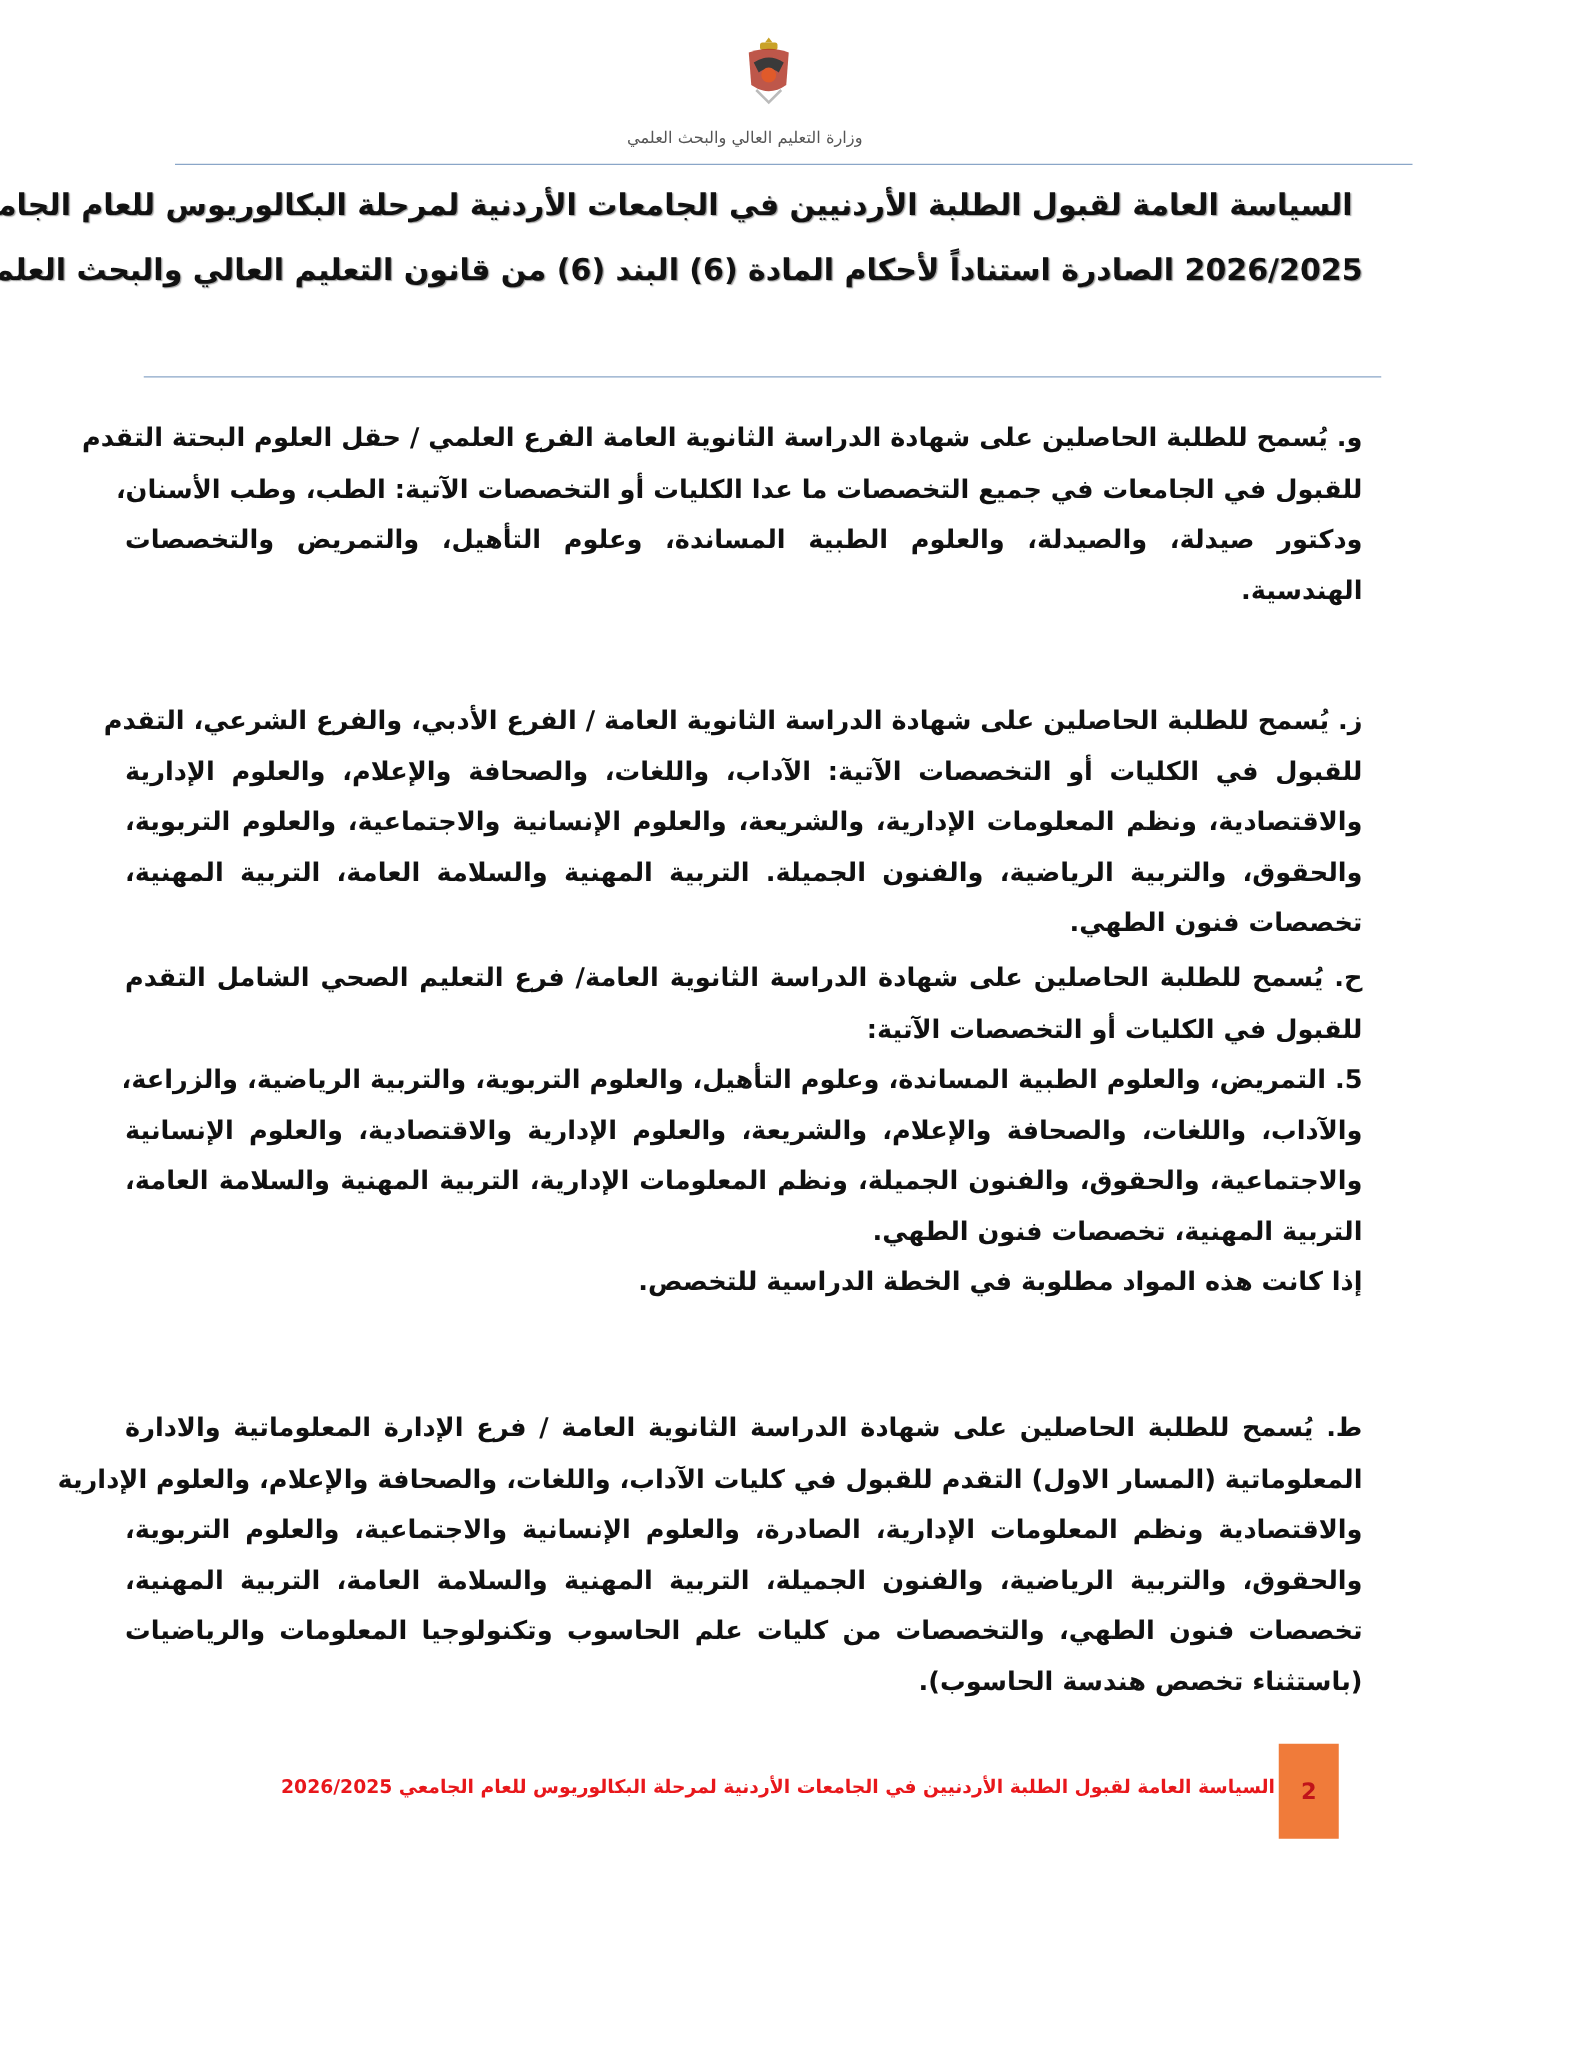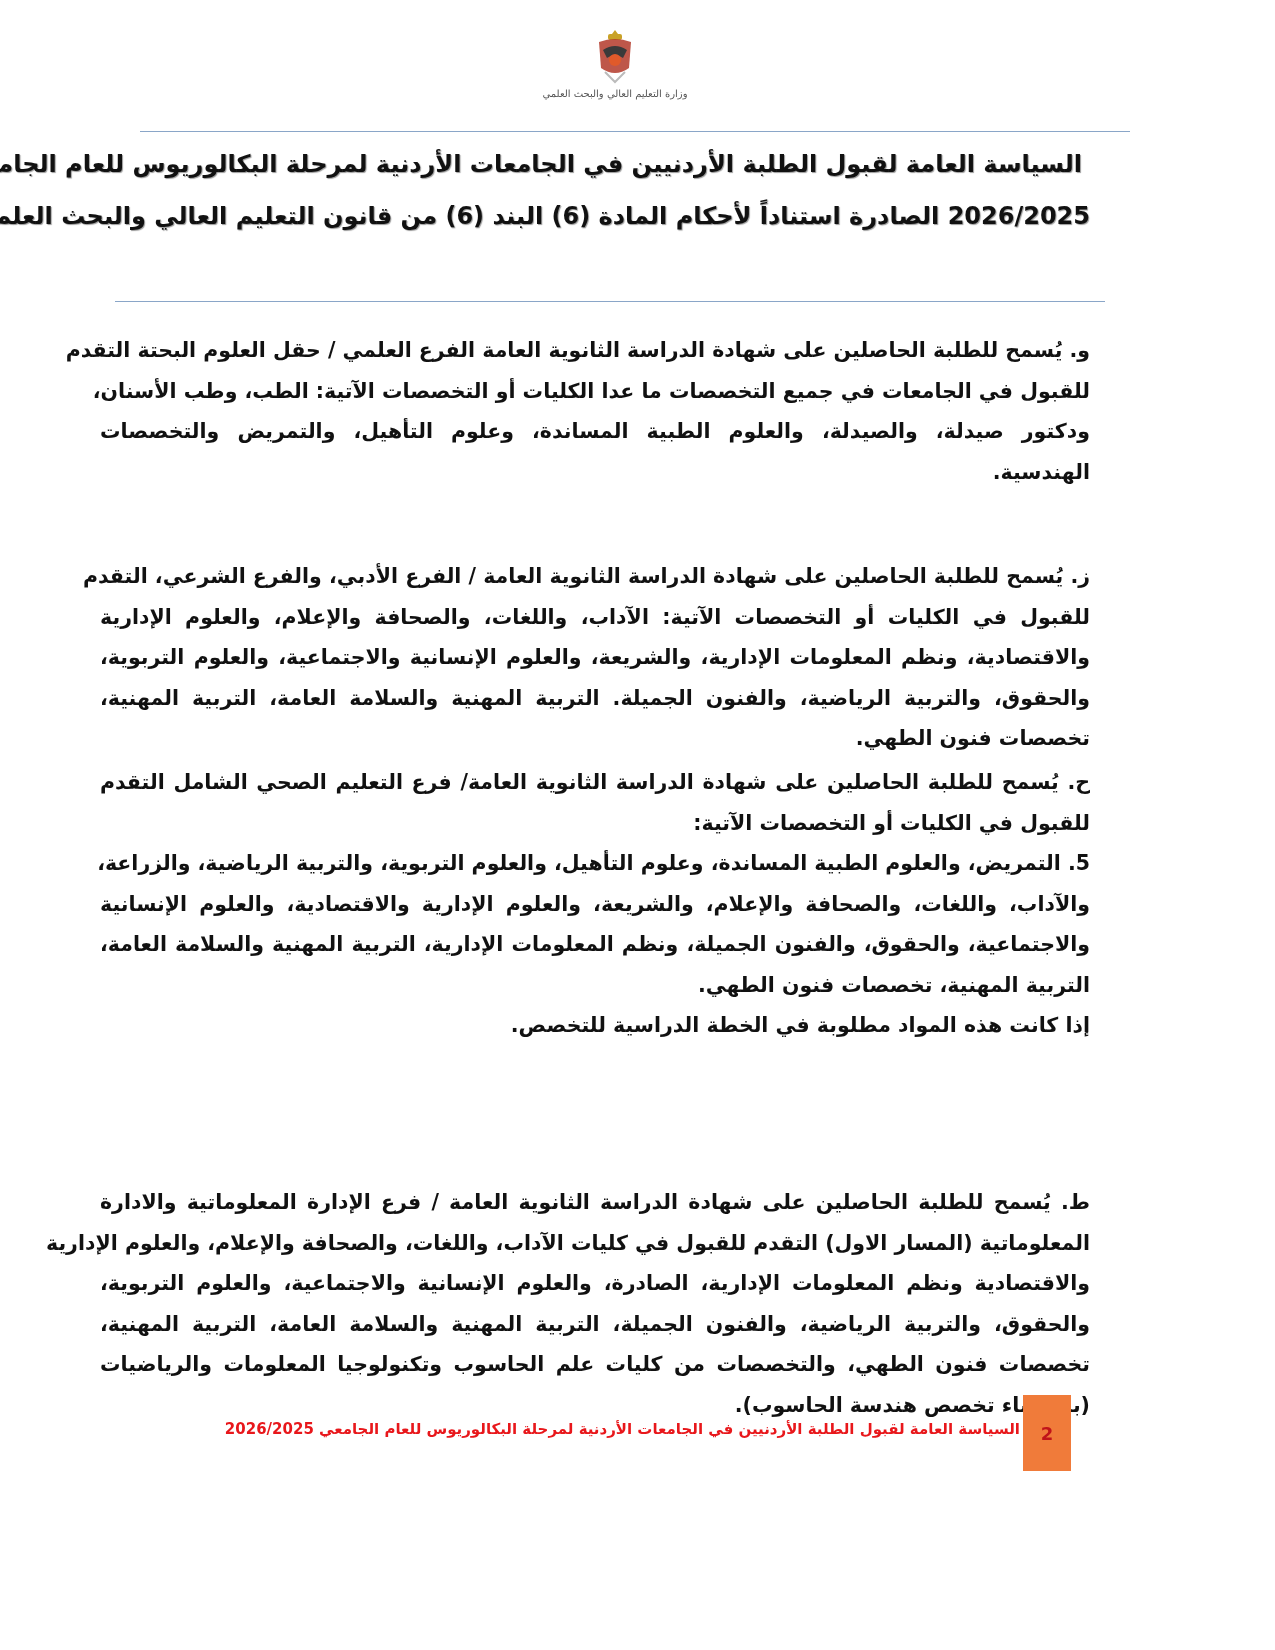--- a/index.html
+++ b/index.html
@@ -16,23 +16,23 @@
     
     .logo-wrap {
       position: absolute;
       left: 540px; top: 28px;
       width: 150px; height: 80px;
       text-align: center;
     }
     .emblem { display: block; margin: 0 auto; width: 44px; height: 58px; }
     .ministry-name {
       font-family: "DejaVu Serif", serif;
-      font-size: 10px;
+      font-size: 13px;
       color: #555;
-      margin-top: 2px;
+      margin-top: 16px;
       white-space: nowrap;
     }
 
     .rule {
       position: absolute;
       height: 1px;
       background: #8aa6c8;
     }
     .rule.top { left: 140px; width: 990px; top: 131px; }
     .rule.bottom { left: 115px; width: 990px; top: 301px; }
@@ -128,21 +128,21 @@
         <span class="ln j">5. التمريض، والعلوم الطبية المساندة، وعلوم التأهيل، والعلوم التربوية، والتربية الرياضية، والزراعة،</span>
         <span class="ln j">والآداب، واللغات، والصحافة والإعلام، والشريعة، والعلوم الإدارية والاقتصادية، والعلوم الإنسانية</span>
         <span class="ln j">والاجتماعية، والحقوق، والفنون الجميلة، ونظم المعلومات الإدارية، التربية المهنية والسلامة العامة،</span>
         <span class="ln">التربية المهنية، تخصصات فنون الطهي.</span>
       </div>
       <div>
         <span class="ln">إذا كانت هذه المواد مطلوبة في الخطة الدراسية للتخصص.</span>
       </div>
     </div>
 
-    <div class="blk" style="top:1182px;">
+    <div class="blk" style="top:1122px;">
       <span class="ln j">ط. يُسمح للطلبة الحاصلين على شهادة الدراسة الثانوية العامة / فرع الإدارة المعلوماتية والادارة</span>
       <span class="ln j">المعلوماتية (المسار الاول) التقدم للقبول في كليات الآداب، واللغات، والصحافة والإعلام، والعلوم الإدارية</span>
       <span class="ln j">والاقتصادية ونظم المعلومات الإدارية، الصادرة، والعلوم الإنسانية والاجتماعية، والعلوم التربوية،</span>
       <span class="ln j">والحقوق، والتربية الرياضية، والفنون الجميلة، التربية المهنية والسلامة العامة، التربية المهنية،</span>
       <span class="ln j">تخصصات فنون الطهي، والتخصصات من كليات علم الحاسوب وتكنولوجيا المعلومات والرياضيات</span>
       <span class="ln">(باستثناء تخصص هندسة الحاسوب).</span>
     </div>
   </div>
 
   <div class="footer-title">السياسة العامة لقبول الطلبة الأردنيين في الجامعات الأردنية لمرحلة البكالوريوس للعام الجامعي 2026/2025</div>

